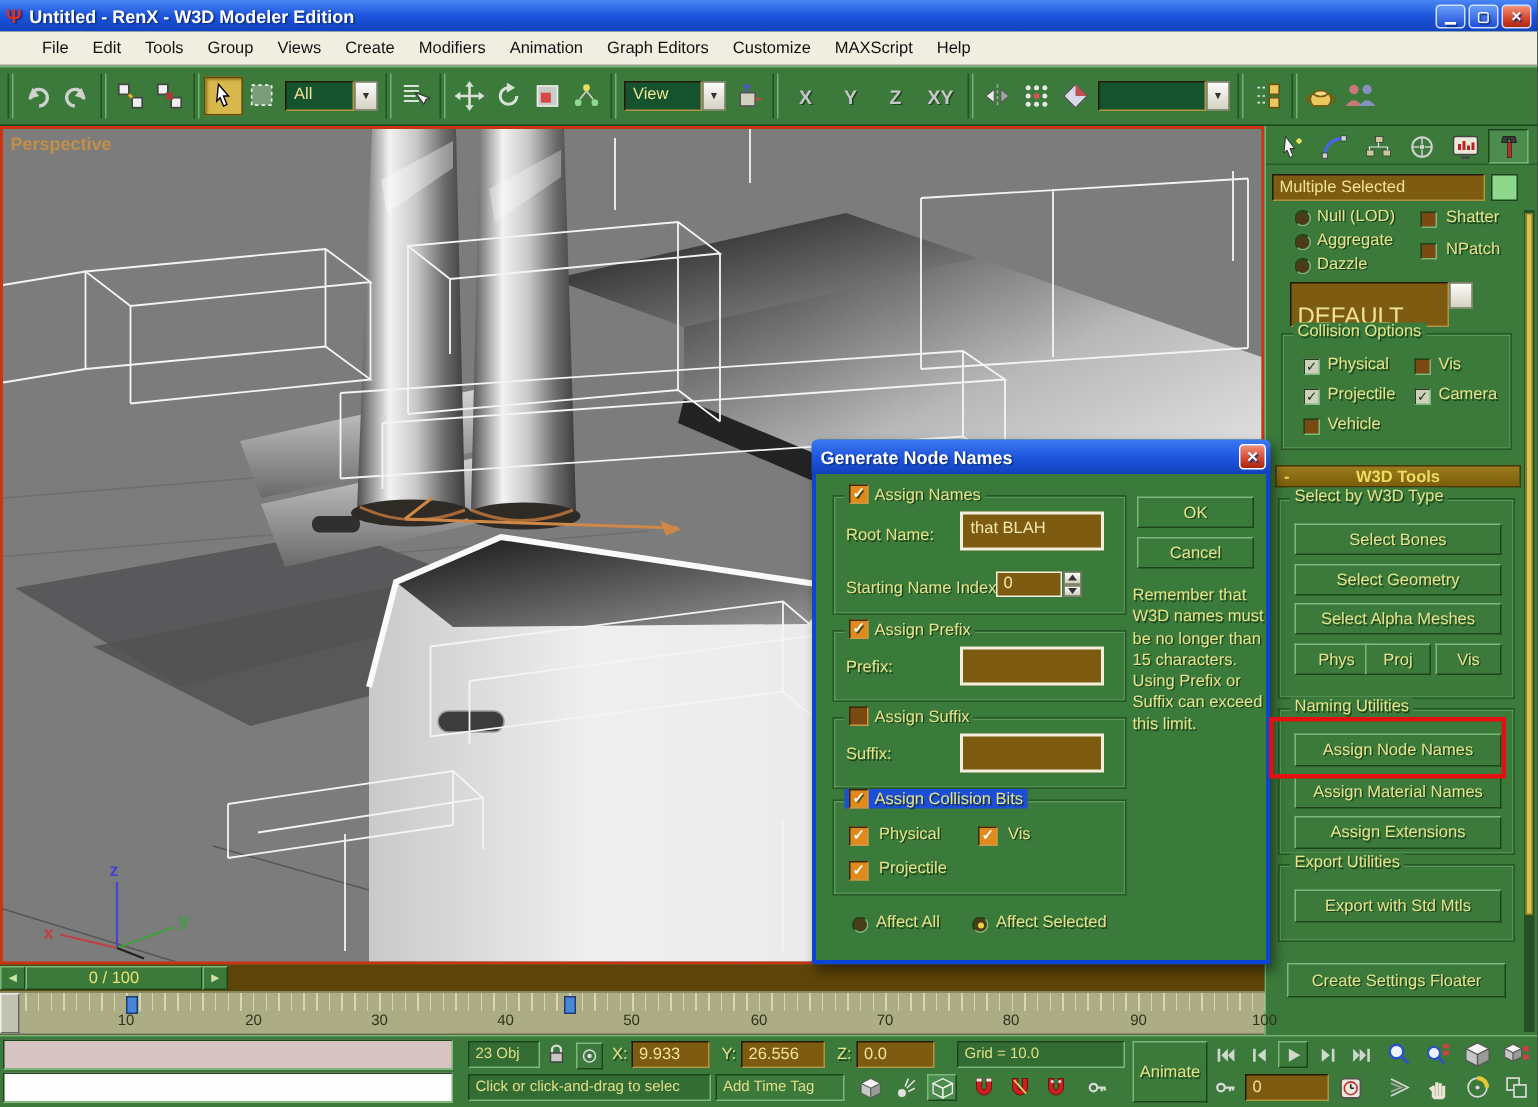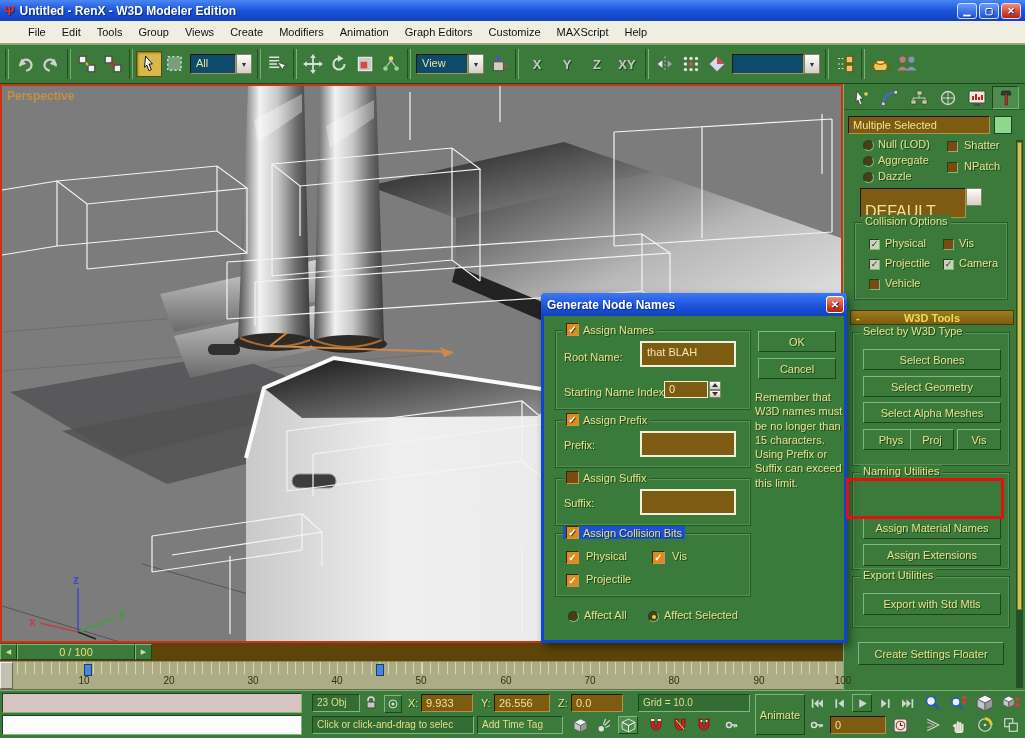--- a/index.html
+++ b/index.html
@@ -13,21 +13,21 @@
 .win-btn.close{background:linear-gradient(#f09078,#d4462a 60%,#b02810)}
 .menubar{position:absolute;left:0;top:21px;width:100%;height:23px;background:#f0eee1;border-bottom:1px solid #9aa08a;display:flex;align-items:center;font-size:11px;color:#101010;padding-left:20px}
 .menu-item{padding:3px 8px;cursor:default}
 
 .toolbar{position:absolute;left:0;top:44px;width:100%;height:40px;background:#3b7a3b;border-top:1px solid #73b273;border-bottom:1px solid #1d451d;display:flex;align-items:center;padding:0 2px}
 .tsep{width:4px;height:30px;border-left:1px solid #235023;border-right:1px solid #73b273;margin:0 3px}
 .tbtn{width:26px;height:26px;display:flex;align-items:center;justify-content:center;flex:none}
 .tbtn.pressed{background:#d8b84c;border:1px solid #5c4a0c;box-shadow:inset 1px 1px 2px #8a6a10}
 .txt-btn{color:#c6c6c6;font-weight:bold;font-size:13px;text-shadow:1px 1px 0 #1d451d;width:30px;text-align:center}
 .combo{display:flex;height:20px;flex:none;margin:0 2px}
-.combo .cval{background:#0c4a6e;border:1px solid #241a06;border-bottom-color:#b09440;border-right-color:#b09440;color:#f0e296;font-size:11px;padding:2px 5px;overflow:hidden;white-space:nowrap}
+.combo .cval{background:#14532d;border:1px solid #241a06;border-bottom-color:#b09440;border-right-color:#b09440;color:#f0e296;font-size:11px;padding:2px 5px;overflow:hidden;white-space:nowrap}
 .combo .cbtn{width:16px;background:linear-gradient(#fdfdfb,#d4d0c2);border:1px solid #84826f;color:#333;font-size:7px;display:flex;align-items:center;justify-content:center}
 .combo .cbtn::after{content:"▼"}
 
 .viewport{position:absolute;left:0;top:84px;width:843px;height:559px;border:2px solid #cc3312;background:#7c7c7c}
 .vp-label{position:absolute;left:5px;top:3px;color:#c09048;font-weight:bold;font-size:12px;z-index:3}
 
 .panel{position:absolute;left:843px;top:84px;width:182px;height:606px;background:#3b7a3b;border-left:1px solid #73b273}
 .tabs{position:absolute;left:0;top:1px;width:100%;height:25px;display:flex;gap:2px;padding:1px 3px;border-bottom:1px solid #2a5c2a}
 .tab{width:27px;height:23px;display:flex;align-items:center;justify-content:center}
 .tab.active{background:#4c8c4c;border:1px solid #1d451d;border-bottom-color:#73b273;border-right-color:#73b273}
@@ -438,20 +438,21 @@
       <div class="pbtn" style="left:10px;top:69px;width:138px;height:21px">Select Alpha Meshes</div>
       <div class="pbtn" style="left:10px;top:96px;width:56px;height:21px">Phys</div>
       <div class="pbtn" style="left:57px;top:96px;width:44px;height:21px">Proj</div>
       <div class="pbtn" style="left:104px;top:96px;width:44px;height:21px">Vis</div>
     </div>
 
     <div class="grp" style="left:8px;top:388px;width:158px;height:98px">
       <div class="grp-title">
           <span>Naming Utilities</span>
         </div>
+      <div class="pbtn" style="left:10px;top:16px;width:138px;height:22px">Assign Node Names</div>
       <div class="pbtn" style="left:10px;top:44px;width:138px;height:22px">Assign Material Names</div>
       <div class="pbtn" style="left:10px;top:71px;width:138px;height:22px">Assign Extensions</div>
     </div>
 
     <div class="grp" style="left:8px;top:492px;width:158px;height:52px">
       <div class="grp-title">
           <span>Export Utilities</span>
         </div>
       <div class="pbtn" style="left:10px;top:16px;width:138px;height:22px">Export with Std Mtls</div>
     </div>

